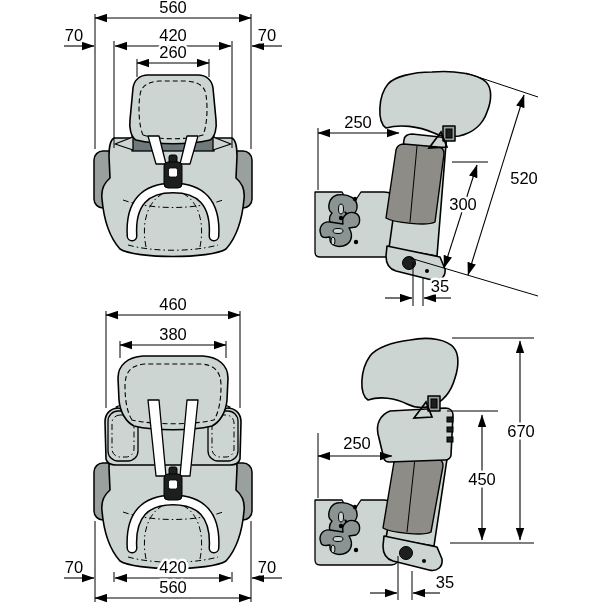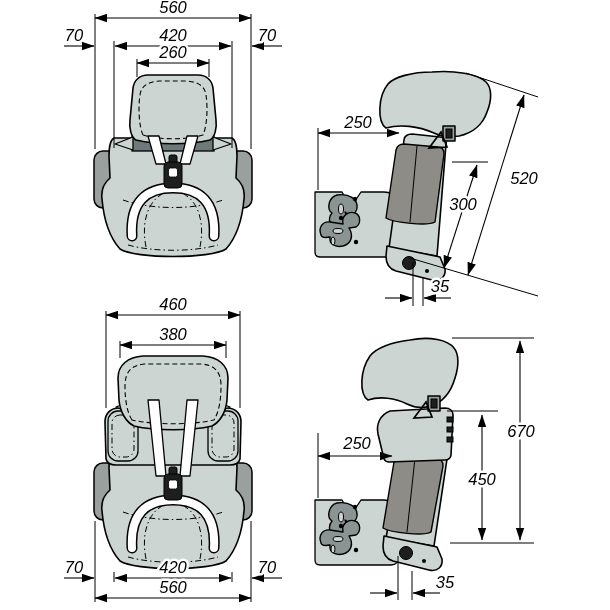--- a/index.html
+++ b/index.html
@@ -1,16 +1,16 @@
 <!DOCTYPE html>
 <html style="--background: #ffffff; --outline: #000000; --shell: #ccd5d1; --pad-dark: #8e8c86; --armrest: #9aa09d; --belt-guide-bar: #6e797b; --hardware: #8a9492; --strap: #ffffff; --buckle: #1c1f1e;"><head>
 <meta charset="utf-8">
 <style>
   html,body{margin:0;padding:0;background:#fff;}
-  #stage{width:489px;height:610px;position:relative;background:var(--background,#fff);font-style:italic;}
+  #stage{width:489px;height:610px;position:relative;background:var(--background,#fff);}
   svg{display:block;}
   .shell{fill:var(--shell,#ccd5d1);stroke:var(--outline,#000);stroke-width:1.6;stroke-linejoin:round;}
   .shell2{fill:var(--shell,#ccd5d1);stroke:var(--outline,#000);stroke-width:1.3;stroke-linejoin:round;}
   .arm{fill:var(--armrest,#9aa09d);stroke:var(--outline,#000);stroke-width:1.5;stroke-linejoin:round;}
   .pad{fill:var(--pad-dark,#8e8c86);stroke:var(--outline,#000);stroke-width:1.4;stroke-linejoin:round;}
   .bar{fill:var(--belt-guide-bar,#6e797b);stroke:var(--outline,#000);stroke-width:1.3;}
   .hw{fill:var(--hardware,#8a9492);stroke:var(--outline,#000);stroke-width:1.4;stroke-linejoin:round;}
   .hole{fill:var(--shell,#ccd5d1);stroke:var(--outline,#000);stroke-width:1;}
   .strap{fill:var(--strap,#fff);stroke:var(--outline,#000);stroke-width:1.3;stroke-linejoin:round;}
   .buck{fill:var(--buckle,#1c1f1e);stroke:var(--outline,#000);stroke-width:1;}

